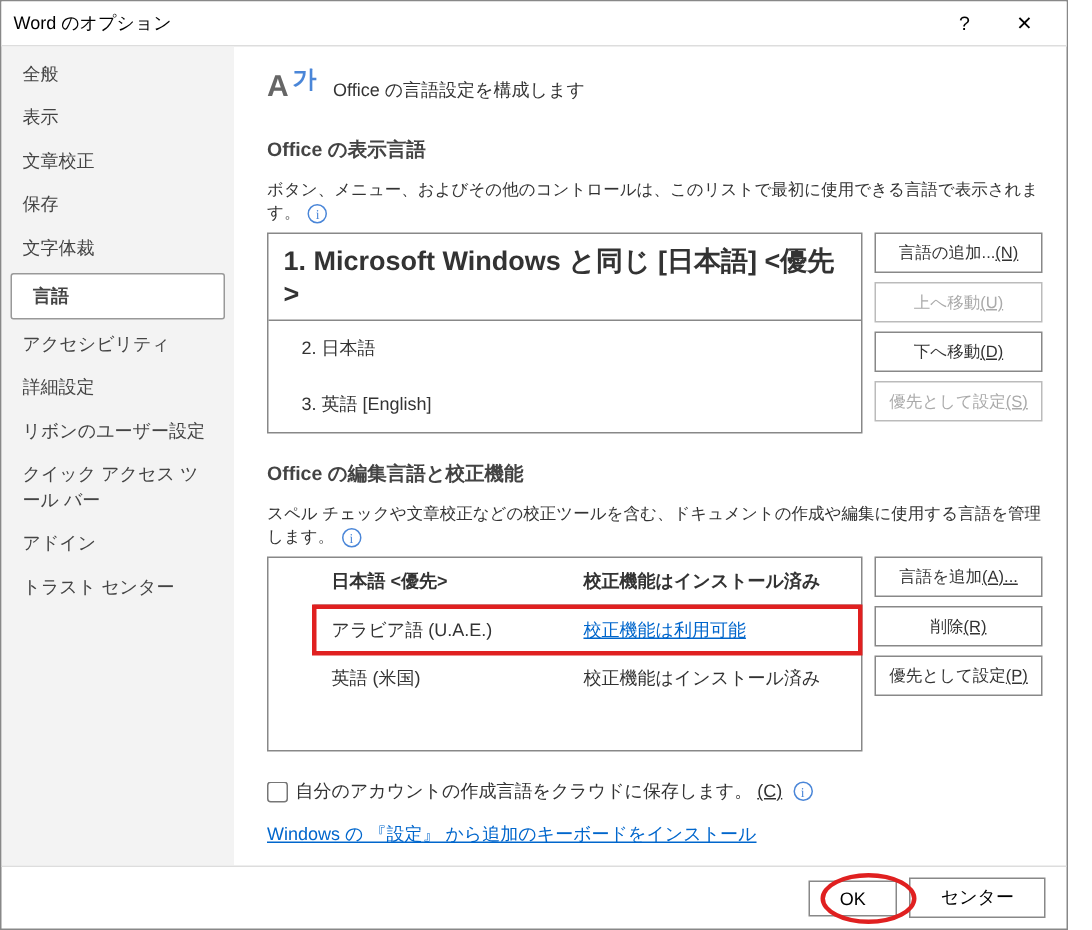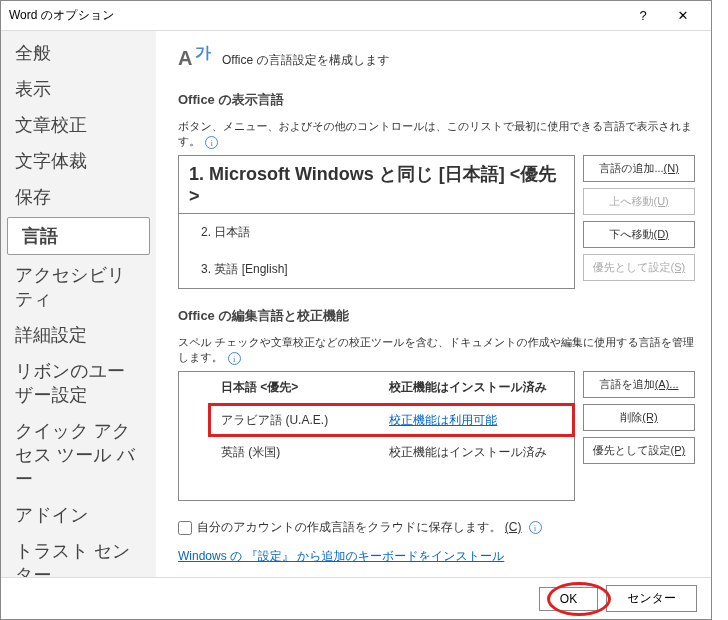--- a/index.html
+++ b/index.html
@@ -3,21 +3,21 @@
   <meta charset="utf-8">
   <style>
     * { box-sizing: border-box; font-family: "Meiryo UI", "MS Gothic", sans-serif; }
     body { margin: 0; padding: 0; background: #fff; }
     .window { width: 712px; height: 620px; border: 1px solid #888; display: flex; flex-direction: column; position: relative; }
     .titlebar { height: 30px; background: #fff; border-bottom: 1px solid #ddd; display: flex; align-items: center; padding: 0 8px; font-size: 12px; }
     .titlebar .title { flex: 1; }
     .titlebar .ctrl { width: 40px; height: 28px; display: flex; align-items: center; justify-content: center; font-size: 13px; cursor: default; }
     .body { flex: 1; display: flex; overflow: hidden; }
     .sidebar { width: 155px; background: #f3f3f3; padding: 4px 0; overflow: auto; }
-    .side-item { padding: 6px 14px; font-size: 18px; color: #444; cursor: default; }
+    .side-item { padding: 6px 14px; font-size: 12px; color: #444; cursor: default; }
     .side-item.sel { background: #fff; border: 1px solid #999; margin: 2px 6px; border-radius: 2px; font-weight: bold; }
     .content { flex: 1; padding: 12px 16px 8px 22px; overflow: auto; font-size: 12px; color: #333; }
     .hdr-row { display: flex; align-items: center; margin-bottom: 14px; }
     .icon-aka { width: 34px; height: 34px; margin-right: 10px; font-size: 15px; color: #555; position: relative; font-weight: bold; }
     .icon-aka .a1 { font-size: 20px; position: absolute; left: 0; top: 4px; color: #666; }
     .icon-aka .a2 { font-size: 16px; position: absolute; left: 17px; top: 0; color: #4a86d8; }
     .section-h { font-weight: bold; font-size: 13px; color: #444; margin: 6px 0 10px 0; }
     .desc { font-size: 11px; margin: 0 0 6px 0; color: #333; }
     .info-icon { display: inline-block; width: 13px; height: 13px; border: 1px solid #4a86d8; border-radius: 50%; color: #4a86d8; font-size: 9px; text-align: center; line-height: 12px; vertical-align: middle; margin-left: 2px; font-family: serif; }
     .flex-row { display: flex; gap: 8px; margin-bottom: 18px; }
@@ -52,22 +52,22 @@
     <div class="ctrl">?</div>
     <div class="ctrl">✕</div>
   </div>
 
   <div class="body">
 
     <div class="sidebar">
       <div class="side-item">全般</div>
       <div class="side-item">表示</div>
       <div class="side-item">文章校正</div>
+      <div class="side-item">保存</div>
       <div class="side-item">文字体裁</div>
-      <div class="side-item">保存</div>
       <div class="side-item sel">言語</div>
       <div class="side-item">アクセシビリティ</div>
       <div class="side-item">詳細設定</div>
       <div class="side-item">リボンのユーザー設定</div>
       <div class="side-item">クイック アクセス ツール バー</div>
       <div class="side-item">アドイン</div>
       <div class="side-item">トラスト センター</div>
     </div>
 
     <div class="content">

